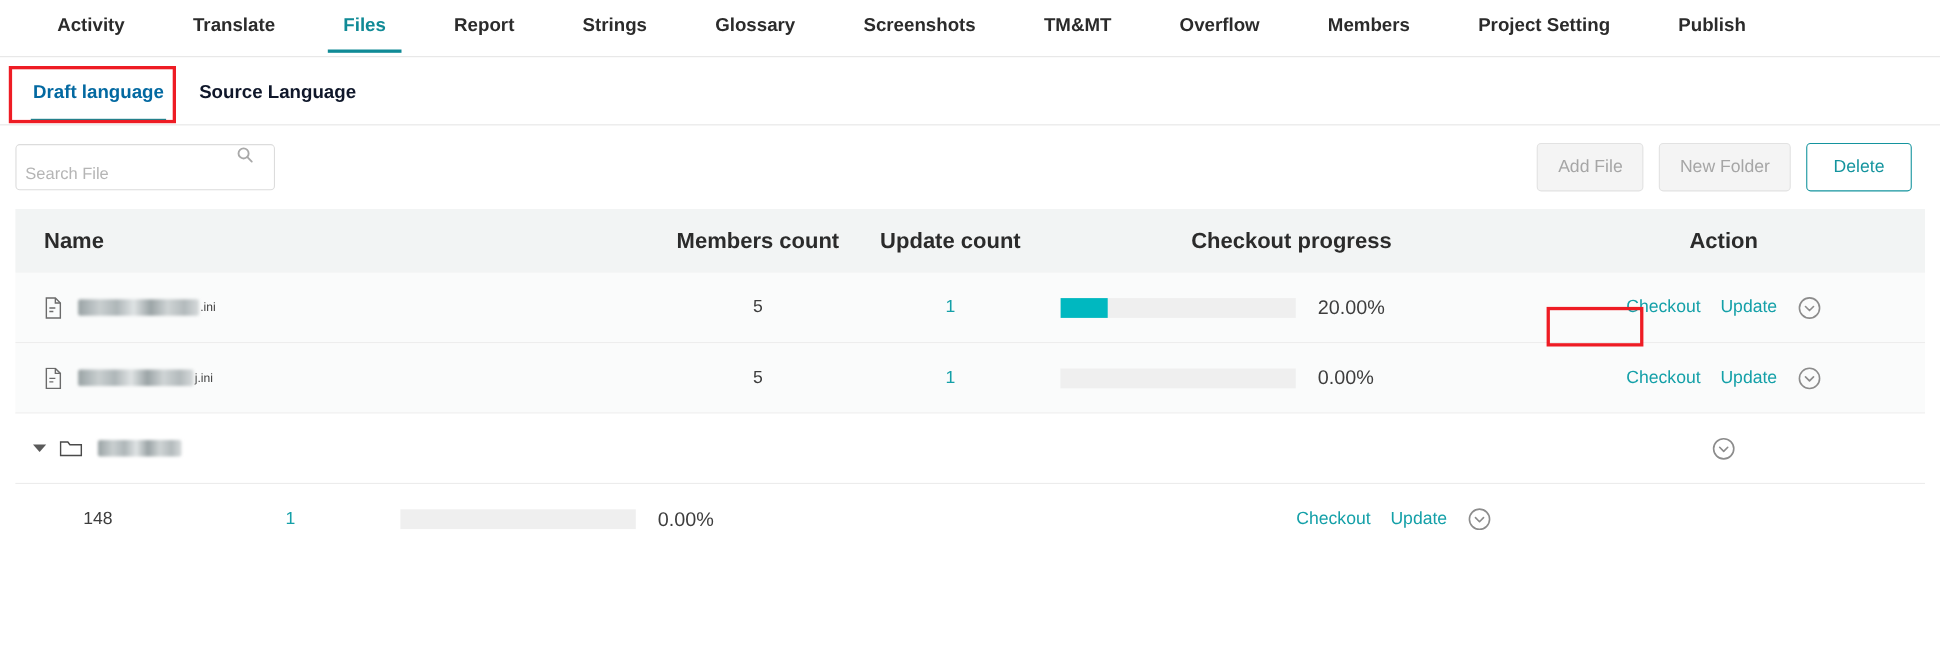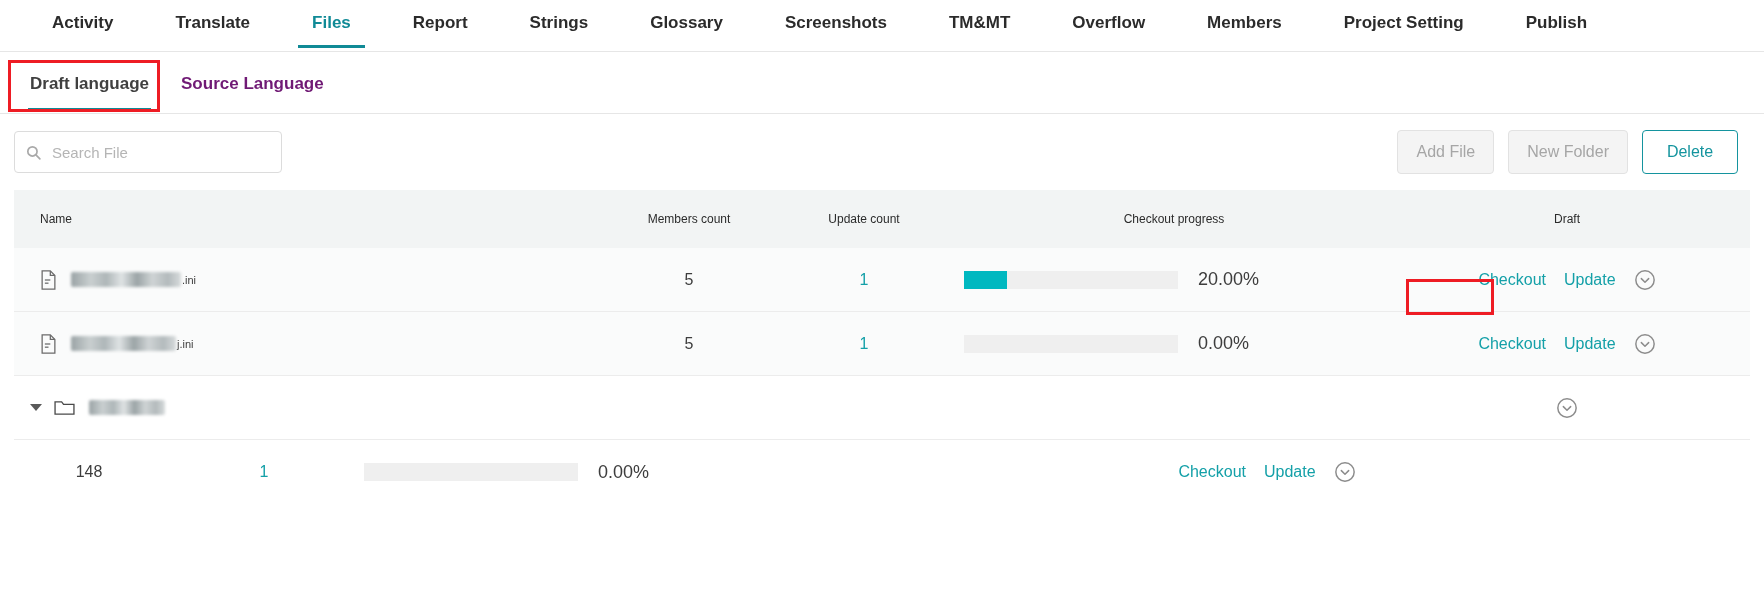--- a/index.html
+++ b/index.html
@@ -53,26 +53,26 @@
     padding: 0 14px;
     border-bottom: 1px solid #e6e6e6;
     box-sizing: border-box;
     display: flex;
     align-items: flex-start;
   }
   .subtab {
     position: relative;
     font-size: 17px;
     font-weight: bold;
-    color: #701a75;
+    color: #0f172a;
     padding: 22px 16px 16px 16px;
     white-space: nowrap;
     cursor: pointer;
   }
-  .subtab.active { color: #404040; }
+  .subtab.active { color: #0369a1; }
   .subtab.active::after {
     content: "";
     position: absolute;
     left: 14px;
     right: 14px;
     bottom: -1px;
     height: 3px;
     background: #108a96;
   }
   .redbox-tab {
@@ -90,28 +90,29 @@
   .toolbar {
     display: flex;
     align-items: center;
     justify-content: space-between;
     padding: 14px 26px 14px 14px;
     box-sizing: border-box;
     height: 76px;
   }
   .search-box {
     display: flex;
-    align-items: center;
-    width: 268px;
+    align-items: flex-end;
+    width: 236px;
     height: 42px;
     border: 1px solid #dcdcdc;
     border-radius: 4px;
     background: #fff;
     padding: 0 10px;
     box-sizing: border-box;
+    flex-direction: column;
   }
   .search-icon {
     width: 17px;
     height: 17px;
     flex: 0 0 auto;
     margin-right: 8px;
     color: #a9a9a9;
   }
   .search-input {
     border: none;
@@ -155,22 +156,22 @@
     box-sizing: border-box;
   }
   .row {
     display: flex;
     align-items: center;
     box-sizing: border-box;
   }
   .thead {
     background: #f2f4f4;
     height: 58px;
-    font-size: 12px;
-    font-weight: normal;
+    font-size: 20px;
+    font-weight: bold;
     color: #2b2b2b;
   }
   .trow {
     height: 64px;
     border-bottom: 1px solid #ececec;
     font-size: 16px;
     color: #3d3d3d;
   }
   .trow.shaded { background: #fafbfb; }
   .trow.plain { background: #ffffff; }
@@ -285,21 +286,21 @@
 
 <div class="table">
 
   <div class="row thead">
     <div class="c-name">Name</div>
     <div class="c-string">Members count</div>
     <div class="c-update">Update count</div>
     <div class="c-prog">
         <span style="width:100%;text-align:center">Checkout progress</span>
       </div>
-    <div class="c-action">Draft</div>
+    <div class="c-action">Action</div>
   </div>
 
   <div class="row trow shaded">
     <div class="c-name">
       <svg class="file-icon" viewBox="0 0 18 22" fill="none" stroke="currentColor" stroke-width="1.4">
         <path d="M2 1 h9 l5 5 v15 H2 Z"></path>
           <path d="M11 1 v5 h5"></path>
         <line x1="5" y1="11" x2="11" y2="11"></line>
           <line x1="5" y1="14.5" x2="9" y2="14.5"></line>
       </svg>

